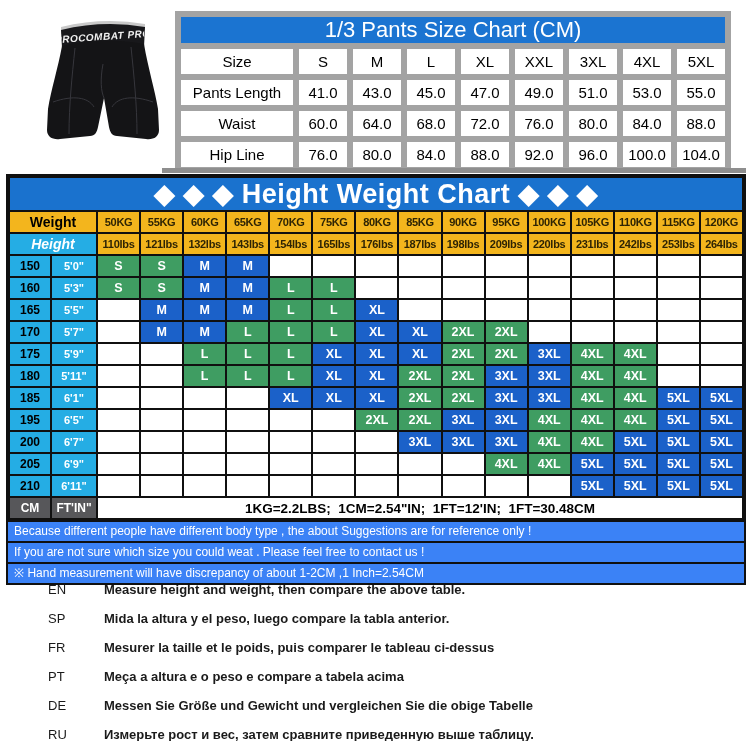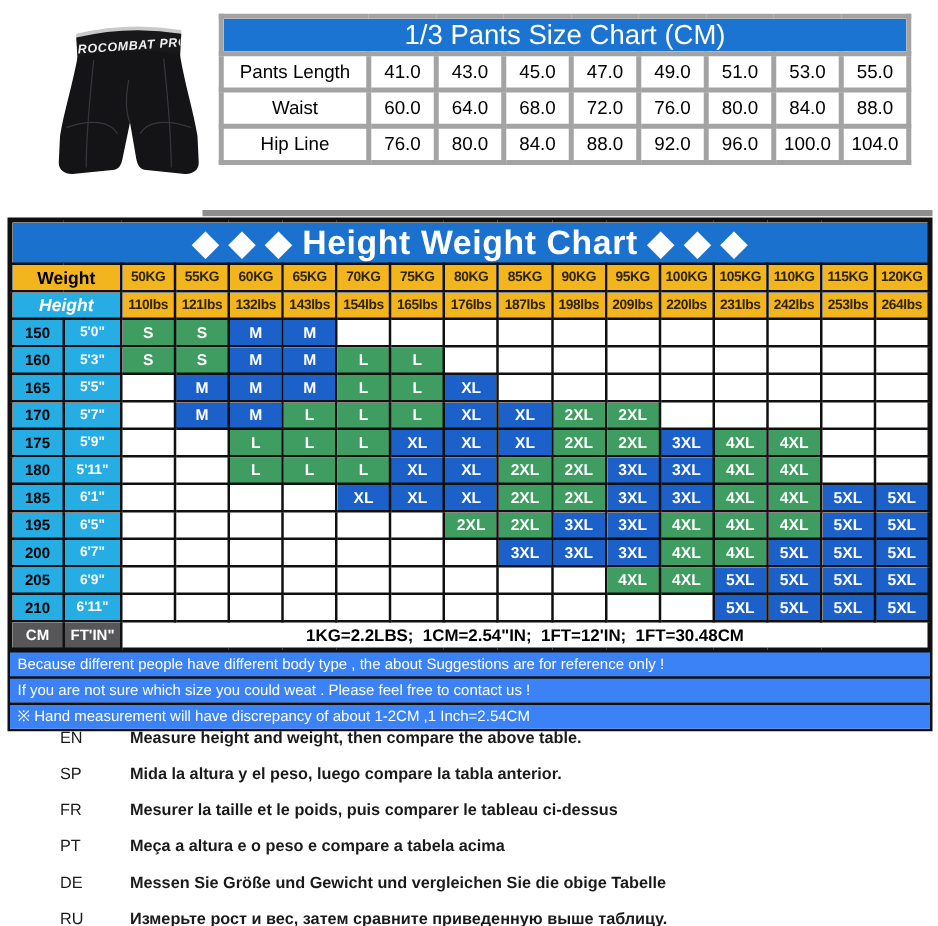--- a/index.html
+++ b/index.html
@@ -3,21 +3,21 @@
 <meta charset="utf-8">
 <style>
   html,body{margin:0;padding:0;background:#fff;}
   body{width:750px;height:741px;position:relative;font-family:"Liberation Sans",sans-serif;overflow:hidden;}
 
   
   #product-photo{position:absolute;left:28px;top:6px;}
 
   
   #pants-table{position:absolute;left:175px;top:11px;border-collapse:collapse;table-layout:fixed;width:552px;}
-  #pants-table td{border:4px solid #a3a3a3;text-align:center;vertical-align:middle;font-size:15px;color:#000;height:25px;background:#fff;padding:0;overflow:hidden;white-space:nowrap;}
+  #pants-table td{border:6px solid #a3a3a3;text-align:center;vertical-align:middle;font-size:15px;color:#000;height:25px;background:#fff;padding:0;overflow:hidden;white-space:nowrap;}
   #pants-table td.pt-title{background:#1b74d1;color:#fff;font-size:22px;height:26px;}
 
   
   #gray-strip{position:absolute;left:162px;top:168px;width:584px;height:5px;background:#8e8e8e;}
 
   
   #hw-chart{position:absolute;left:6px;top:174px;width:736px;border:2px solid #101010;background:#fff;}
   #hw-table{border-collapse:collapse;table-layout:fixed;width:736px;}
   #hw-table td{border:2px solid #101010;text-align:center;vertical-align:middle;font-weight:bold;font-size:12px;height:20px;padding:0;overflow:hidden;white-space:nowrap;}
   #hw-table td.hw-title{background:#1a72ce;color:#fff;font-size:27px;height:27px;letter-spacing:0.5px;}
@@ -65,20 +65,31 @@
 </svg>
 
 <table id="pants-table">
   <colgroup>
       <col style="width:118px">
       <col span="8" style="width:54px">
     </colgroup>
 <tbody>
       <tr>
         <td class="pt-title" colspan="9">1/3 Pants Size Chart (CM)</td>
+      </tr>
+      <tr>
+        <td>Size</td>
+        <td>S</td>
+        <td>M</td>
+        <td>L</td>
+        <td>XL</td>
+        <td>XXL</td>
+        <td>3XL</td>
+        <td>4XL</td>
+        <td>5XL</td>
       </tr>
       <tr>
         <td>Pants Length</td>
         <td>41.0</td>
         <td>43.0</td>
         <td>45.0</td>
         <td>47.0</td>
         <td>49.0</td>
         <td>51.0</td>
         <td>53.0</td>

